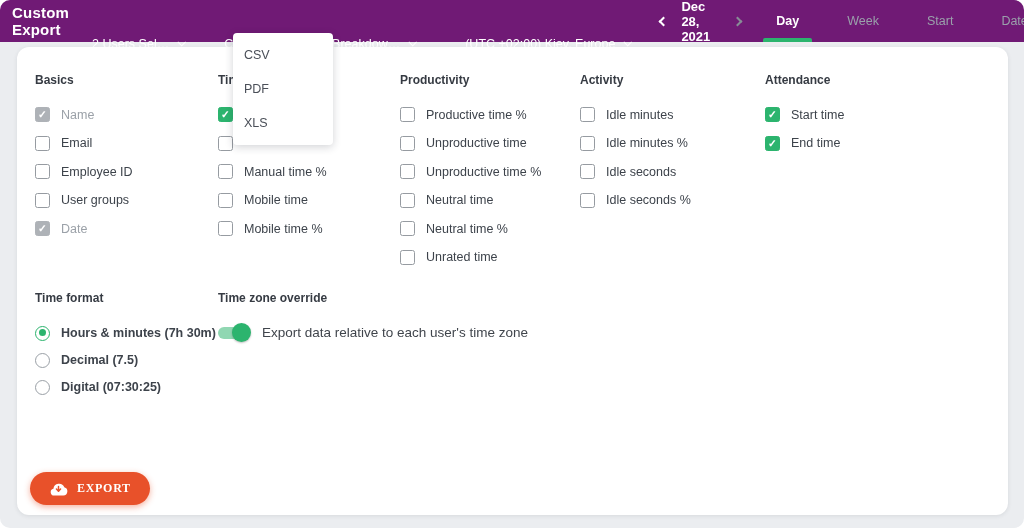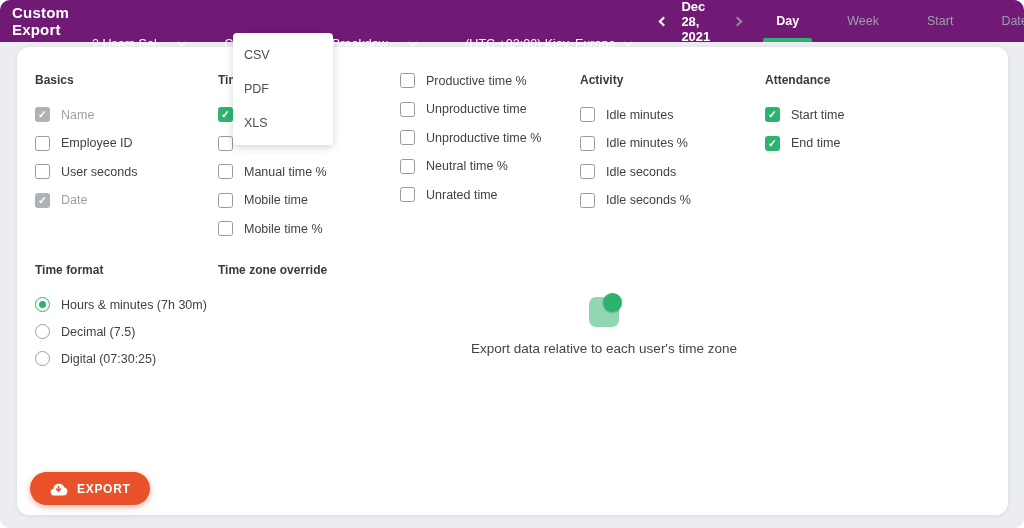--- a/index.html
+++ b/index.html
@@ -89,52 +89,52 @@
     font-size:10.5px; font-weight:700; color:#fff; line-height:1;
   }
   .checkbox.checked { background:#2cb46e; border-color:#2cb46e; }
   .checkbox.checked.disabled { background:#aeb2b7; border-color:#aeb2b7; }
   .check-label { font-size:12.5px; color:#3d434b; }
   .check-label.disabled { color:#9ba1a8; }
   
   .bottom-grid { margin-top:13px; }
   .radio-row {
     display:flex; align-items:center; gap:11px;
-    height:16px; margin-bottom:11px; cursor:pointer; white-space:nowrap;
+    height:16px; margin-bottom:11px; cursor:pointer; white-space:nowrap;font-weight:bold;
   }
   .radio {
     width:15px; height:15px; flex:0 0 15px;
     border:1.5px solid #9aa0a6; border-radius:50%;
     position:relative; background:#fff;
   }
   .radio.selected { border-color:#2cb46e; }
   .radio.selected::after {
     content:""; position:absolute; left:2.5px; top:2.5px;
     width:7px; height:7px; border-radius:50%; background:#2cb46e;
   }
   .radio-label { font-size:12.5px; color:#3d434b; }
-  .toggle-row { display:flex; align-items:center; gap:14px; cursor:pointer; margin-top:6px;flex-direction:column; }
+  .toggle-row { display:flex; align-items:center; gap:14px; cursor:pointer; margin-top:6px; }
   .toggle {
     position:relative; width:30px; height:12px;
     background:#90d7b2; border-radius:7px; flex:0 0 30px;
   }
   .toggle .knob {
     position:absolute; right:-3px; top:-3.5px;
     width:19px; height:19px; border-radius:50%;
     background:#2cb46e; box-shadow:0 1px 2px rgba(0,0,0,.25);
   }
   .toggle-label { font-size:13.5px; color:#40454c; }
   
   .export-btn {
     position:absolute; left:13px; bottom:10px;
     display:inline-flex; align-items:center; gap:9px;
     height:33px; padding:0 19px;
     background:#e8512a; color:#fff;
     border:none; border-radius:17px;
-    font-family:Liberation Sans, sans-serif; font-size:12px; font-weight:700; letter-spacing:.7px;
+    font-family:Liberation Serif, serif; font-size:12px; font-weight:700; letter-spacing:.7px;
     cursor:pointer;
     box-shadow:0 2px 6px rgba(232,81,42,.45);
   }
   
   .menu {
     position:absolute; left:233px; top:33px;
     width:100px; height:112px;
     background:#ffffff; border-radius:4px;
     box-shadow:0 2px 8px rgba(30,35,50,.20);
     padding-top:5px; z-index:20;
@@ -194,25 +194,29 @@
   <main class="card">
     <div class="columns-grid">
         <div class="column">
           <div class="col-title">Basics</div>
           <div class="check-row">
             <span class="checkbox checked disabled">✓</span>
             <span class="check-label disabled">Name</span>
           </div>
           <div class="check-row">
             <span class="checkbox"></span>
+            <span class="check-label">Email</span>
+          </div>
+          <div class="check-row">
+            <span class="checkbox"></span>
             <span class="check-label">Employee ID</span>
           </div>
           <div class="check-row">
             <span class="checkbox"></span>
-            <span class="check-label">User seconds</span>
+            <span class="check-label">User groups</span>
           </div>
           <div class="check-row">
             <span class="checkbox checked disabled">✓</span>
             <span class="check-label disabled">Date</span>
           </div>
         </div>
         <div class="column">
           <div class="col-title">Time</div>
           <div class="check-row">
             <span class="checkbox checked">✓</span>
@@ -229,31 +233,36 @@
           <div class="check-row">
             <span class="checkbox"></span>
             <span class="check-label">Mobile time</span>
           </div>
           <div class="check-row">
             <span class="checkbox"></span>
             <span class="check-label">Mobile time %</span>
           </div>
         </div>
         <div class="column">
+          <div class="col-title">Productivity</div>
           <div class="check-row">
             <span class="checkbox"></span>
             <span class="check-label">Productive time %</span>
           </div>
           <div class="check-row">
             <span class="checkbox"></span>
             <span class="check-label">Unproductive time</span>
           </div>
           <div class="check-row">
             <span class="checkbox"></span>
             <span class="check-label">Unproductive time %</span>
+          </div>
+          <div class="check-row">
+            <span class="checkbox"></span>
+            <span class="check-label">Neutral time</span>
           </div>
           <div class="check-row">
             <span class="checkbox"></span>
             <span class="check-label">Neutral time %</span>
           </div>
           <div class="check-row">
             <span class="checkbox"></span>
             <span class="check-label">Unrated time</span>
           </div>
         </div>

